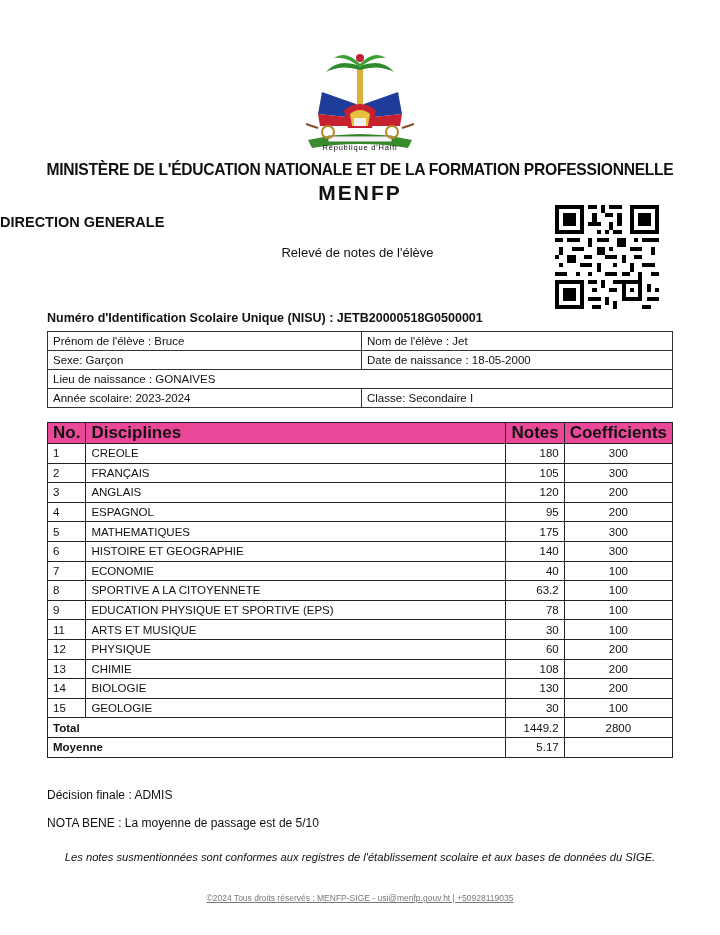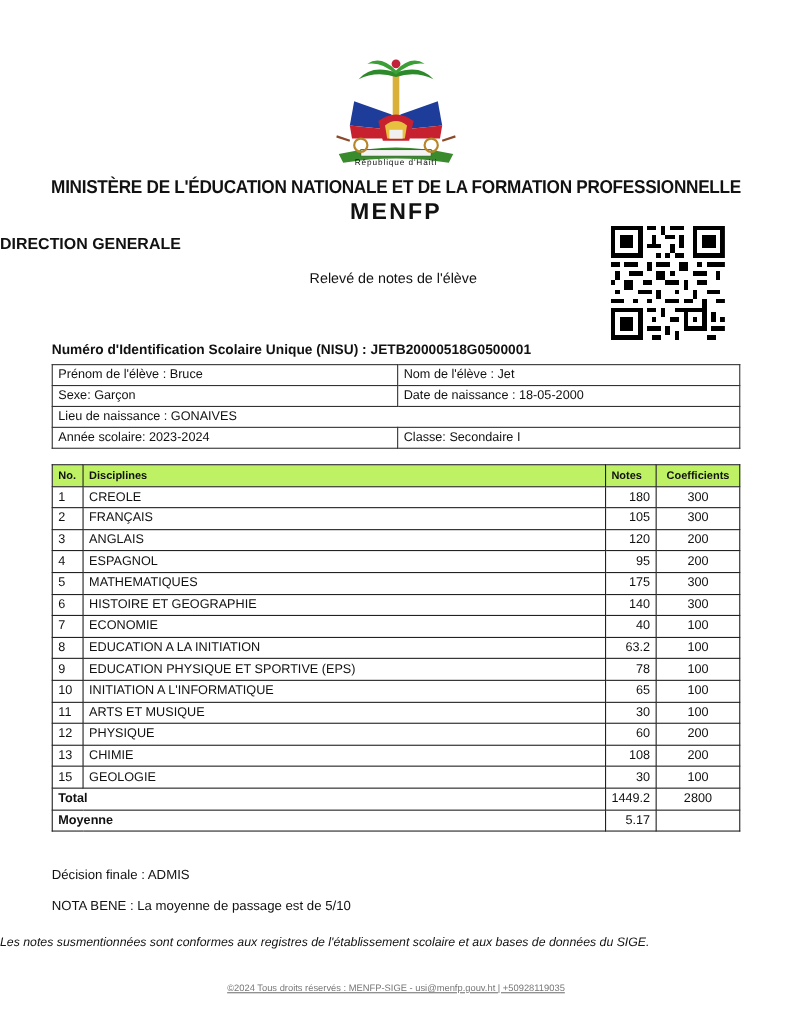--- a/index.html
+++ b/index.html
@@ -19,32 +19,32 @@
     .qr { left: 555px; top: 205px; width: 104px; height: 104px; }
     .nisu { left: 47px; top: 311px; font-size: 12.5px; font-weight: bold; }
 
     table { border-collapse: collapse; font-size: 11.5px; }
     .info { left: 47px; top: 331px; width: 626px; }
     .info td { border: 1px solid #333; height: 18px; padding: 0 5px; }
     .info td.left { width: 303px; }
 
     .grades { left: 47px; top: 422px; width: 626px; }
     .grades td, .grades th { border: 1px solid #222; height: 18.6px; padding: 0 5px; }
-    .grades th { background: #bef264; font-weight: bold; text-align: left; font-size: 10px; }
+    .grades th { background: #ec4899; font-weight: bold; text-align: left; font-size: 17px; }
     .grades th.c, .grades td.c { text-align: center; }
     .grades td.r { text-align: right; }
     .grades .col-no { width: 17px; }
     .grades .col-notes { width: 34px; }
     .grades .col-coef { width: 65px; }
     .grades tr.sum td { font-weight: bold; }
     .grades tr.sum td.num { font-weight: normal; }
 
     .decision { left: 47px; top: 788px; font-size: 12px; }
     .nota { left: 47px; top: 816px; font-size: 12px; }
-    .certify { left: 0; top: 851px; width: 720px; font-size: 11.2px; font-style: italic; }
+    .certify { left: 0; top: 851px; width: 720px; text-align: center; font-size: 11.2px; font-style: italic; }
     .footer { left: 0; top: 893px; width: 720px; text-align: center; font-size: 8.5px; color: #777; text-decoration: underline; }
   </style>
 </head>
 <body>
 
 <svg class="abs emblem" viewBox="0 0 124 110">
 
   <path d="M10 92 Q62 80 114 92 L110 100 Q62 92 14 100 Z" fill="#3a8a2e"></path>
   <rect x="30" y="88" width="64" height="6" fill="#f3f3f3" stroke="#2a6a22" stroke-width="0.8"></rect>
 
@@ -227,52 +227,52 @@
         <td class="c">300</td>
       </tr>
       <tr>
         <td>7</td>
         <td>ECONOMIE</td>
         <td class="r">40</td>
         <td class="c">100</td>
       </tr>
       <tr>
         <td>8</td>
-        <td>EDUCATION A LA INITIATION</td>
+        <td>SPORTIVE A LA CITOYENNETE</td>
         <td class="r">63.2</td>
         <td class="c">100</td>
       </tr>
       <tr>
         <td>9</td>
         <td>EDUCATION PHYSIQUE ET SPORTIVE (EPS)</td>
         <td class="r">78</td>
         <td class="c">100</td>
       </tr>
       <tr>
-        <td>10</td>
-        <td>INITIATION A L'INFORMATIQUE</td>
-        <td class="r">65</td>
-        <td class="c">100</td>
-      </tr>
-      <tr>
         <td>11</td>
         <td>ARTS ET MUSIQUE</td>
         <td class="r">30</td>
         <td class="c">100</td>
       </tr>
       <tr>
         <td>12</td>
         <td>PHYSIQUE</td>
         <td class="r">60</td>
         <td class="c">200</td>
       </tr>
       <tr>
         <td>13</td>
         <td>CHIMIE</td>
         <td class="r">108</td>
+        <td class="c">200</td>
+      </tr>
+      <tr>
+        <td>14</td>
+        <td>BIOLOGIE</td>
+        <td class="r">130</td>
         <td class="c">200</td>
       </tr>
       <tr>
         <td>15</td>
         <td>GEOLOGIE</td>
         <td class="r">30</td>
         <td class="c">100</td>
       </tr>
     </tbody>
   <tfoot>

